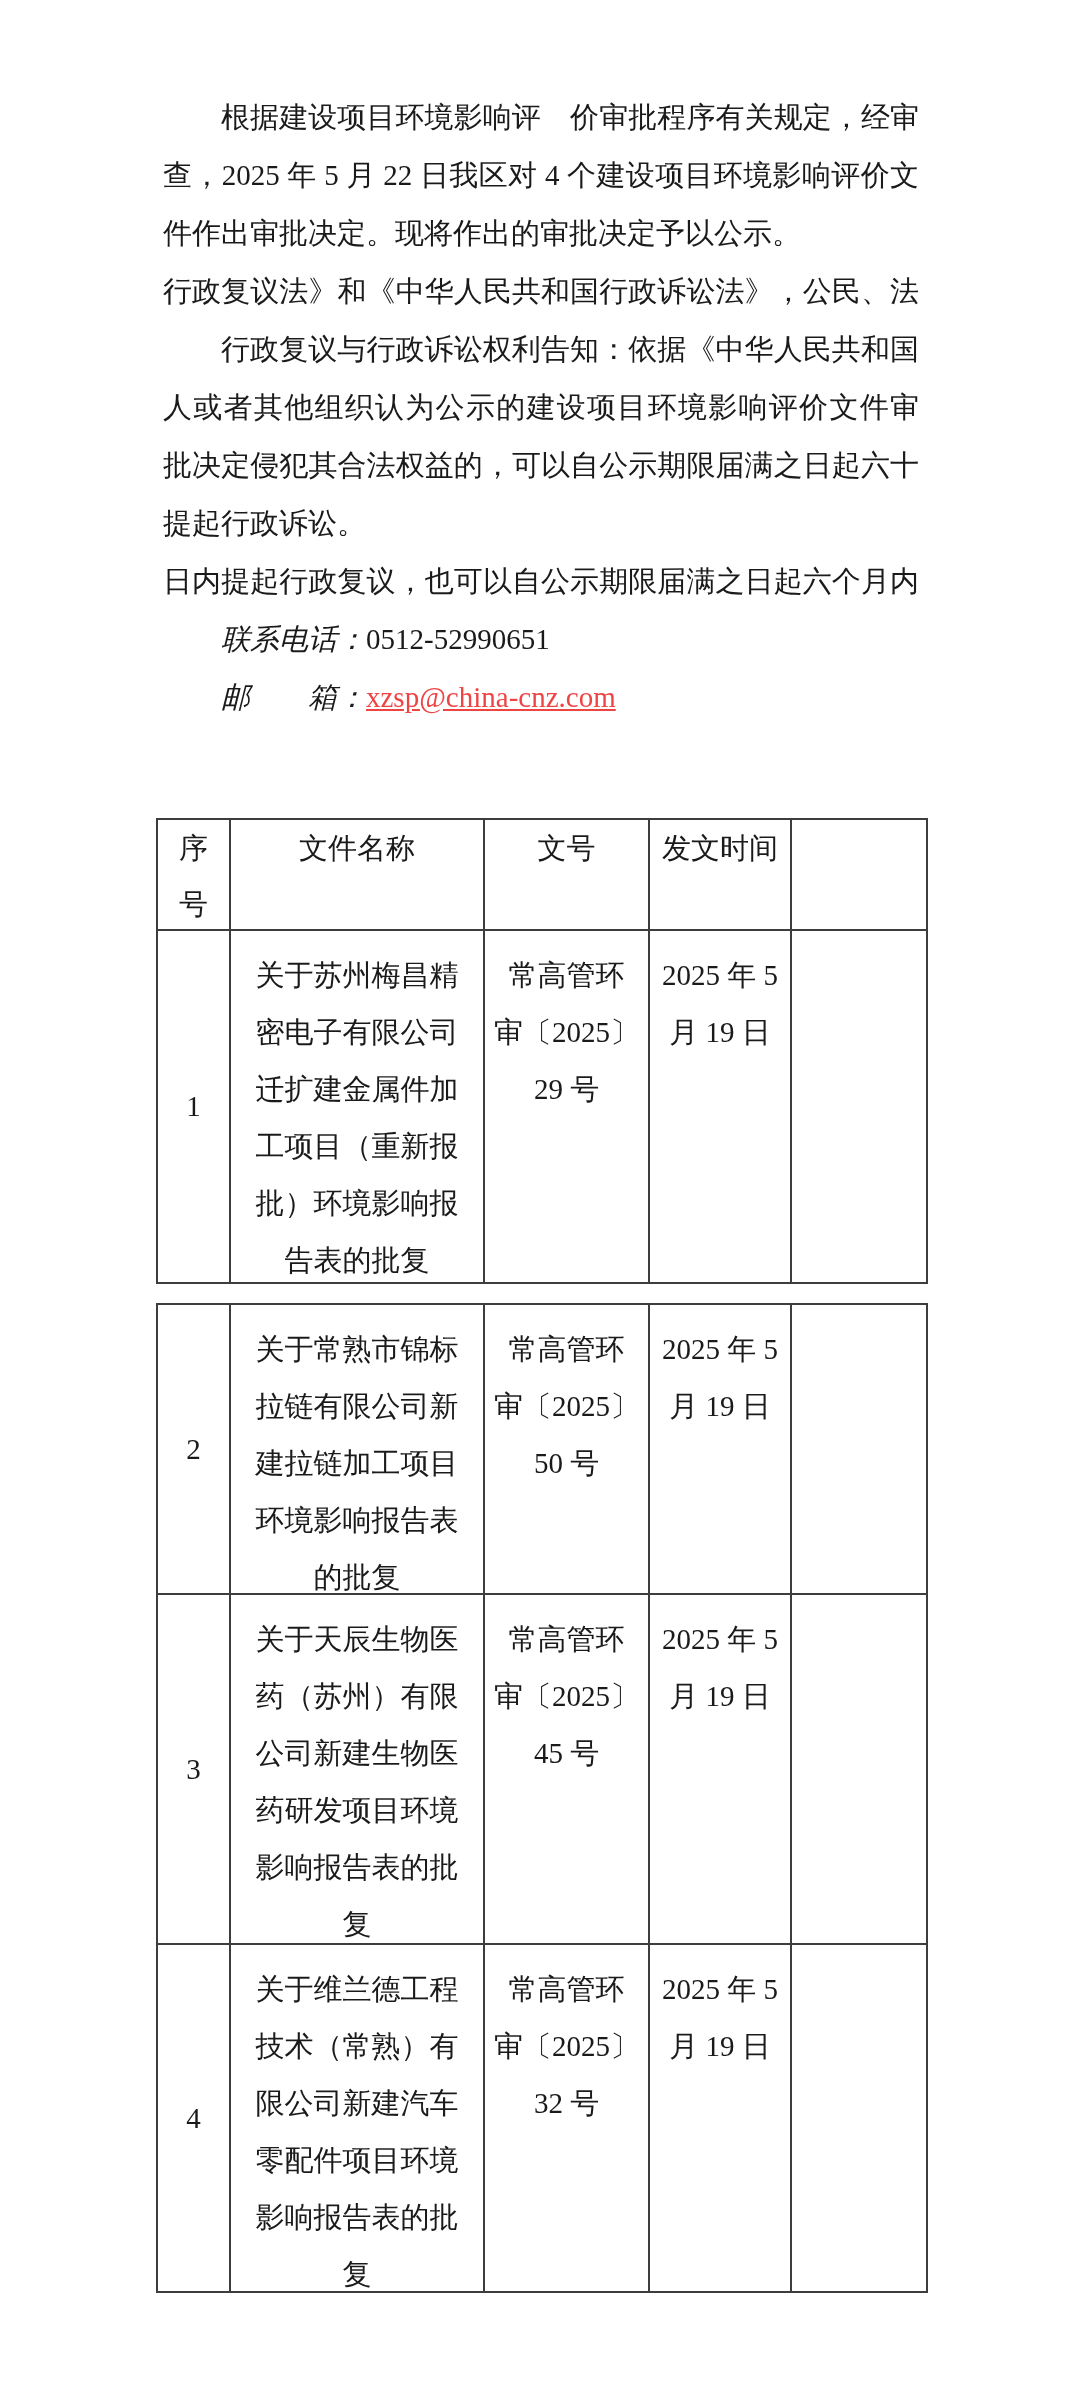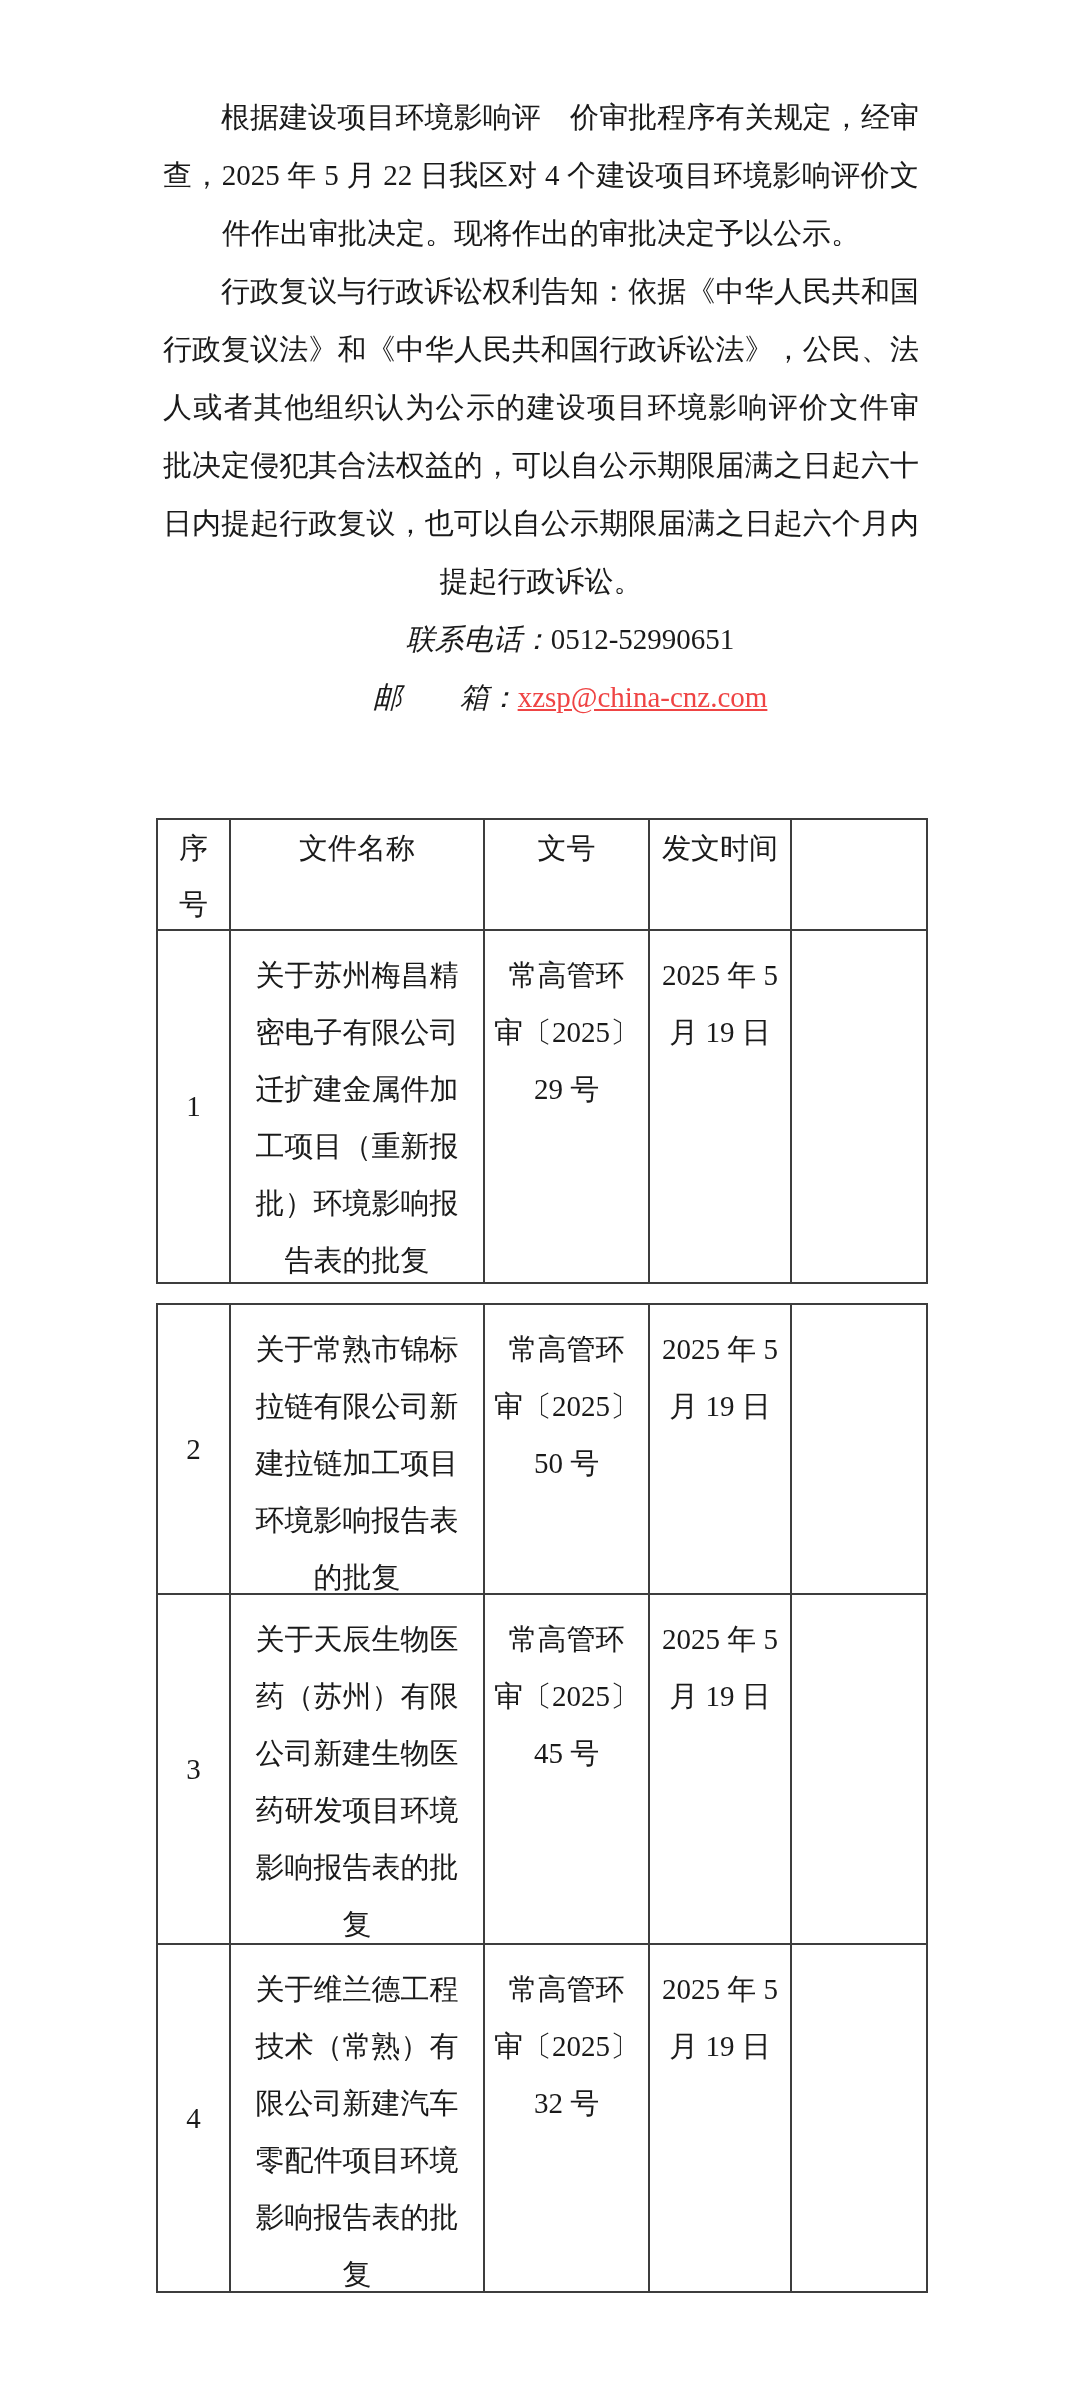--- a/index.html
+++ b/index.html
@@ -12,21 +12,21 @@
     overflow:hidden;
   }
   
   #body-text{
     position:absolute;left:163px;top:88px;width:756px;
     font-size:29px;
   }
   .bline{
     height:58px;line-height:58px;
     white-space:pre-wrap;
-    text-align:center;
+    text-align:left;
   }
   .bline.justify{text-align:justify;text-align-last:justify;}
   .bline.indent{padding-left:58px;}
   .bline .lbl{white-space:pre;font-style:italic;}
   a.email{color:#ef4444;text-decoration:underline;}
   
   .tblock{
     position:absolute;left:156px;
     display:grid;
     grid-template-columns:73px 254px 165px 142px 134px;
@@ -55,26 +55,26 @@
   .cell.mid{display:flex;align-items:center;justify-content:center;}
 </style>
 </head>
 <body>
 
 <div id="page">
   <div id="body-text">
       <div class="bline indent justify">根据建设项目环境影响评　价审批程序有关规定，经审</div>
       <div class="bline justify">查，2025 年 5 月 22 日我区对 4 个建设项目环境影响评价文</div>
       <div class="bline">件作出审批决定。现将作出的审批决定予以公示。</div>
+      <div class="bline justify">行政复议法》和《中华人民共和国行政诉讼法》，公民、法</div>
       <div class="bline indent justify">行政复议与行政诉讼权利告知：依据《中华人民共和国</div>
-      <div class="bline justify">行政复议法》和《中华人民共和国行政诉讼法》，公民、法</div>
       <div class="bline justify">人或者其他组织认为公示的建设项目环境影响评价文件审</div>
       <div class="bline justify">批决定侵犯其合法权益的，可以自公示期限届满之日起六十</div>
+      <div class="bline">提起行政诉讼。</div>
       <div class="bline justify">日内提起行政复议，也可以自公示期限届满之日起六个月内</div>
-      <div class="bline">提起行政诉讼。</div>
       <div class="bline indent"><span class="lbl">联系电话：</span><span>0512-52990651</span></div>
       <div class="bline indent"><span class="lbl">邮　　箱：</span><a class="email" href="#">xzsp@china-cnz.com</a></div>
     </div>
   <div id="tblock1" class="tblock">
       <div class="cell hdr">
         <div class="tline">序</div>
         <div class="tline">号</div>
       </div>
       <div class="cell hdr">
         <div class="tline">文件名称</div>

